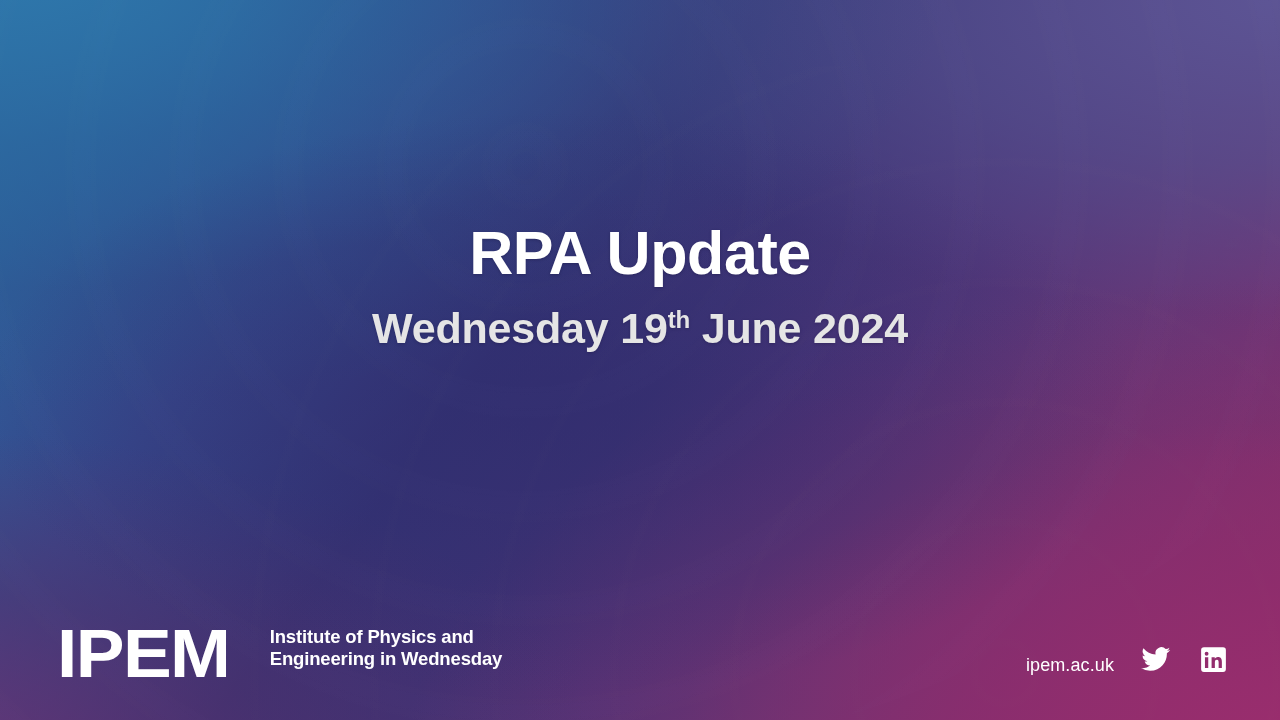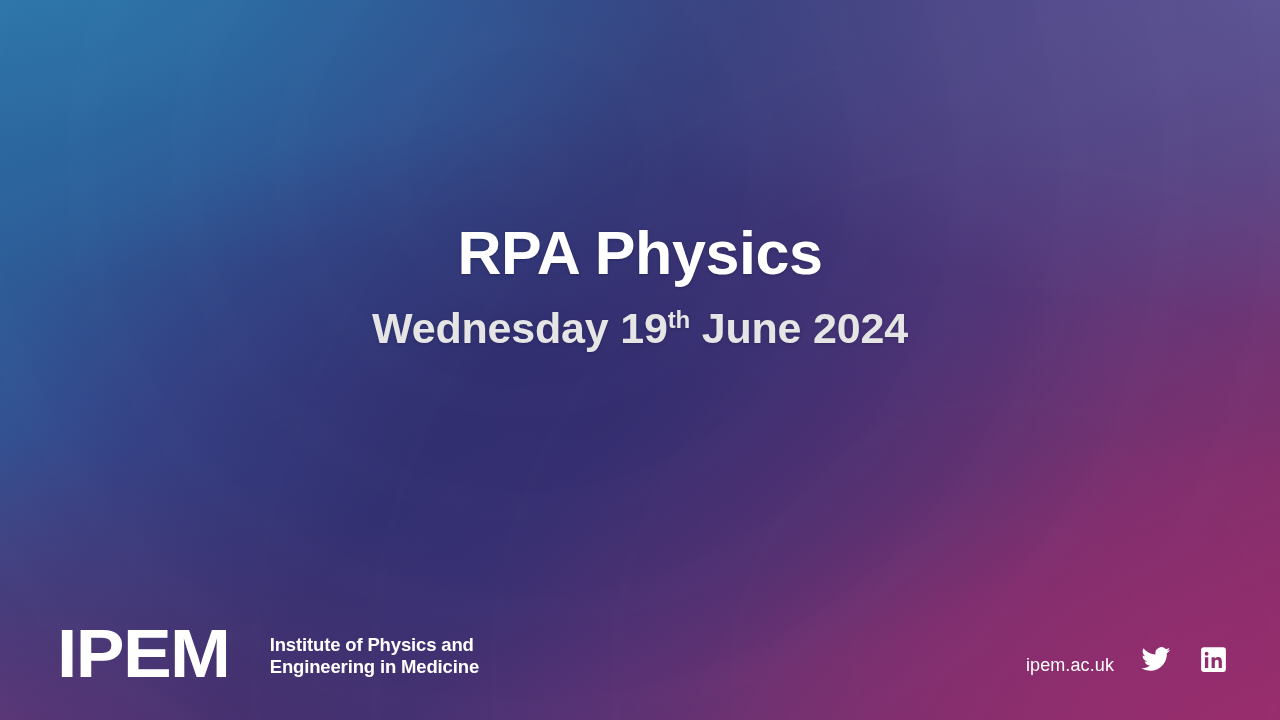--- a/index.html
+++ b/index.html
@@ -172,21 +172,20 @@
     line-height: 0;
     font-weight: 700;
   }
 
   
   .logo {
     position: absolute;
     left: 57px;
     bottom: 37px;
     display: flex;
-    align-items: flex-end;
     z-index: 6;
   }
   .logo-mark {
     font-size: 69px;
     font-weight: 700;
     color: #ffffff;
     letter-spacing: -1.5px;
     line-height: 0.82;
     transform: scaleX(1.06);
     transform-origin: left bottom;
@@ -245,30 +244,30 @@
   <div class="bg-tr"></div>
   <div class="bg-tl"></div>
   <div class="bg-br"></div>
   <div class="bg-bl"></div>
   <div class="bg-center"></div>
   <div class="bg-arcs"></div>
   <div class="bg-arcs2"></div>
   <div class="bg-swirl"></div>
 
   <div class="headline">
-    <h1 class="title">RPA Physics</h1>
+    <h1 class="title">RPA Update</h1>
     <p class="subtitle"><span>Wednesday 19</span><sup>th</sup><span> June 2024</span></p>
   </div>
 
   <div class="logo">
     <span class="logo-mark">IPEM</span>
     <span class="logo-divider"></span>
     <span class="logo-tagline">
       <span>Institute of Physics and</span><br>
-      <span>Engineering in Medicine</span>
+      <span>Engineering in Wednesday</span>
     </span>
   </div>
 
   <div class="footer-right">
     <span class="site-url">ipem.ac.uk</span>
 
     <span class="social">
       <svg width="30" height="30" viewBox="0 0 24 24" aria-hidden="true">
         <path fill="#ffffff" d="M23.4 4.8c-.85.38-1.76.63-2.72.75a4.74 4.74 0 0 0 2.08-2.62c-.92.55-1.93.94-3.01 1.15a4.73 4.73 0 0 0-8.06 4.31A13.43 13.43 0 0 1 1.94 3.45a4.73 4.73 0 0 0 1.46 6.31 4.69 4.69 0 0 1-2.14-.59v.06a4.73 4.73 0 0 0 3.79 4.64 4.75 4.75 0 0 1-2.13.08 4.74 4.74 0 0 0 4.42 3.29A9.5 9.5 0 0 1 0 19.25a13.39 13.39 0 0 0 7.25 2.13c8.7 0 13.46-7.21 13.46-13.46l-.02-.61A9.6 9.6 0 0 0 23.4 4.8z"></path>
       </svg>

